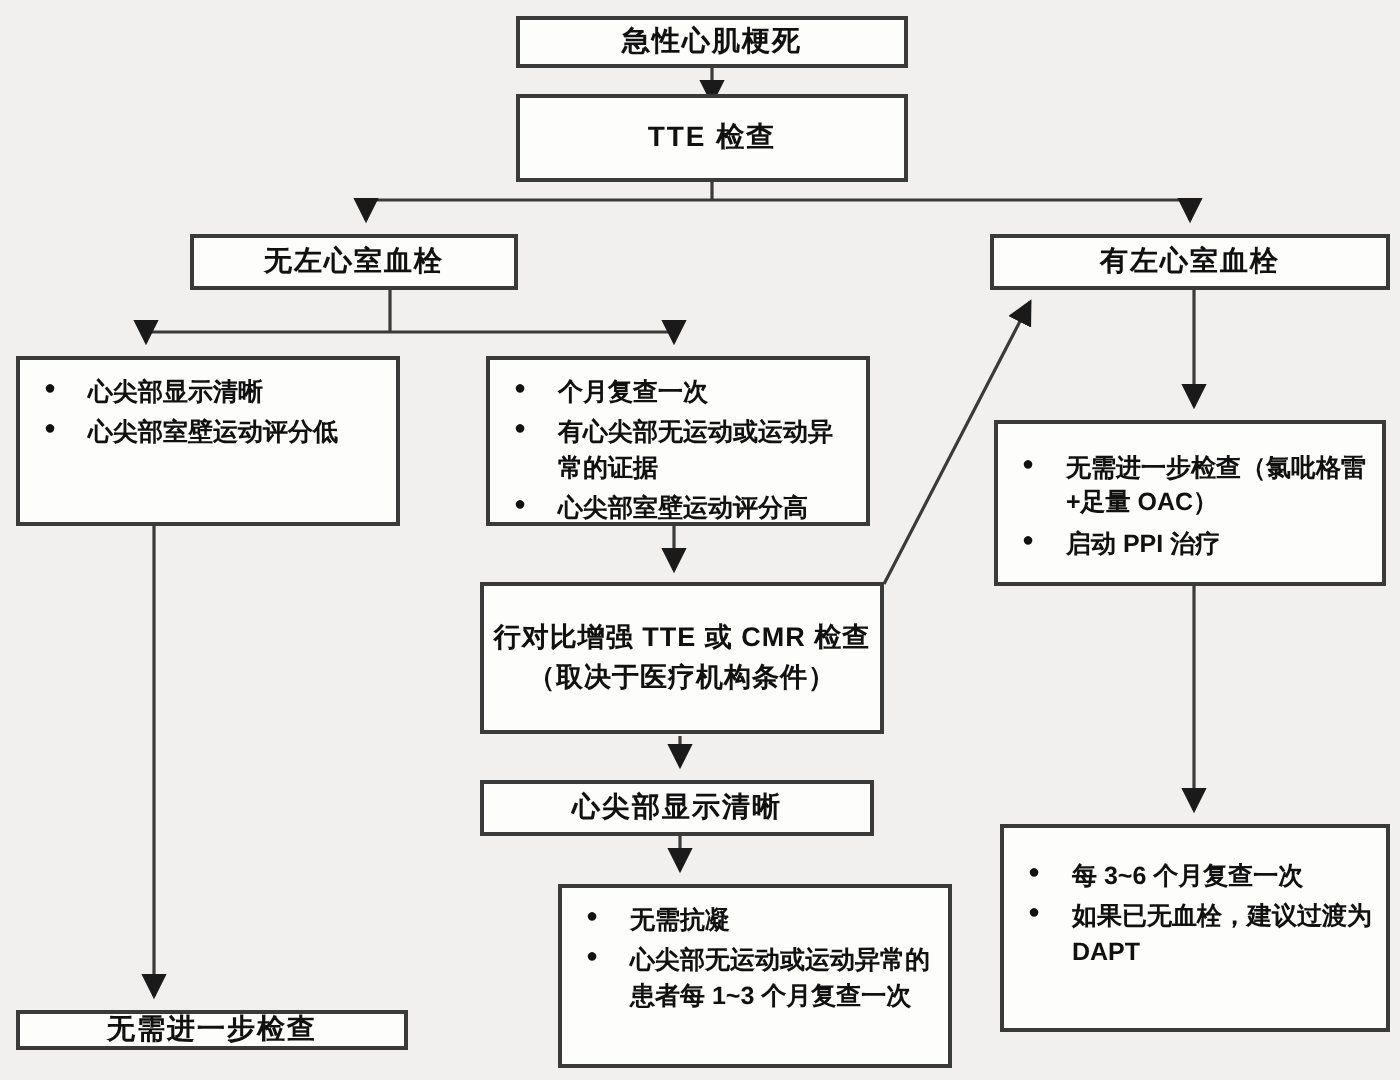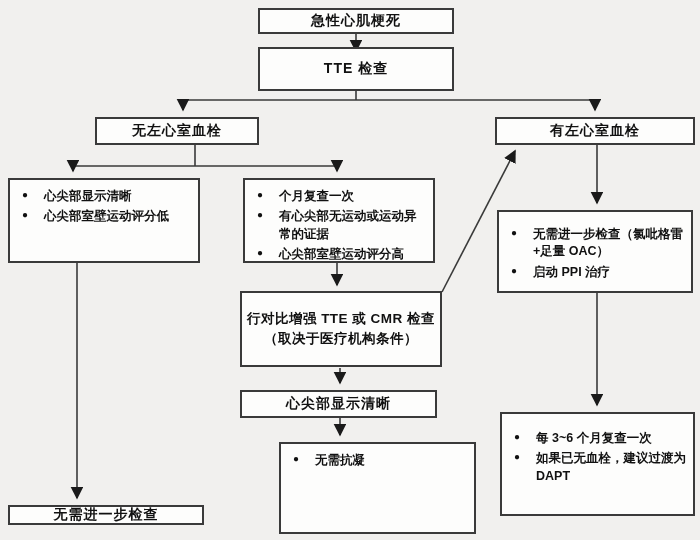--- a/index.html
+++ b/index.html
@@ -147,20 +147,21 @@
     <span>（取决于医疗机构条件）</span>
   </div>
 
   <div id="n-nfound" class="node label-node">
     <span>心尖部显示清晰</span>
   </div>
 
   <div id="n-noac" class="node bullet-node">
     <ul>
       <li>无需抗凝</li>
+      <li>心尖部无运动或运动异常的患者每 1~3 个月复查一次</li>
     </ul>
   </div>
 
   <div id="n-nofur" class="node label-node">
     <span>无需进一步检查</span>
   </div>
 
   <div id="n-follow" class="node bullet-node" style="padding-top:16px;">
     <ul>
       <li>每 3~6 个月复查一次</li>

